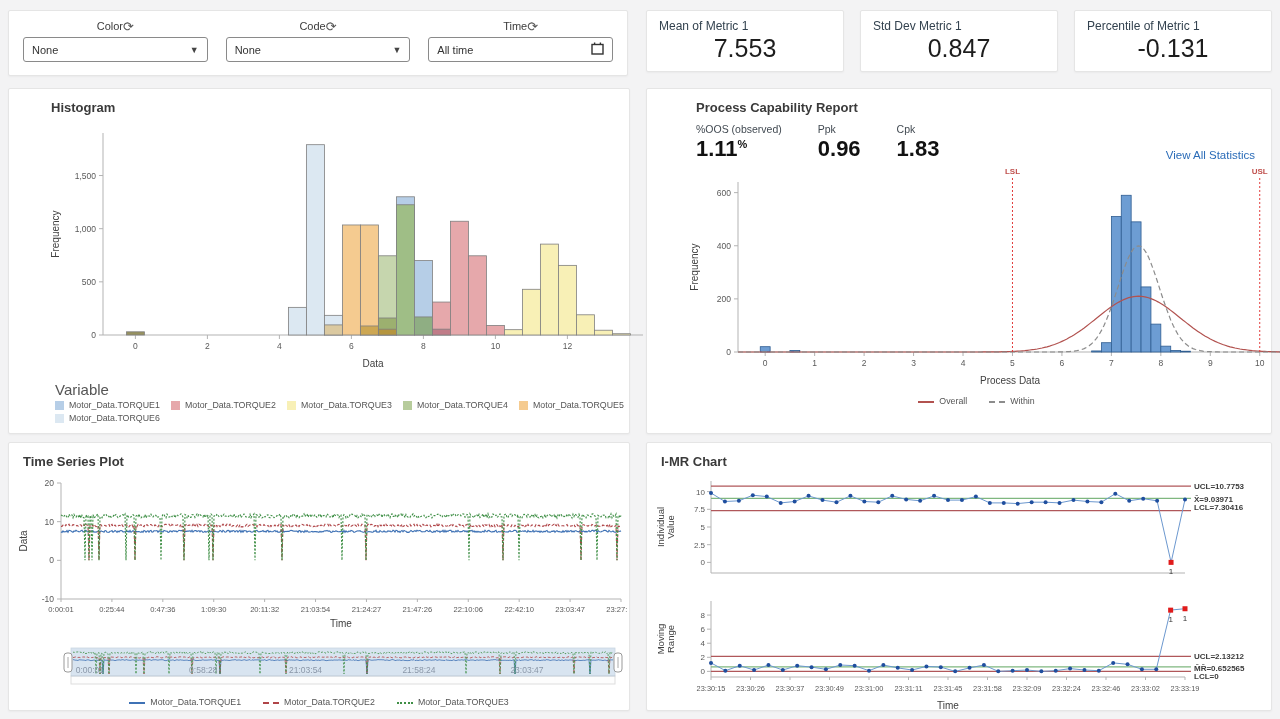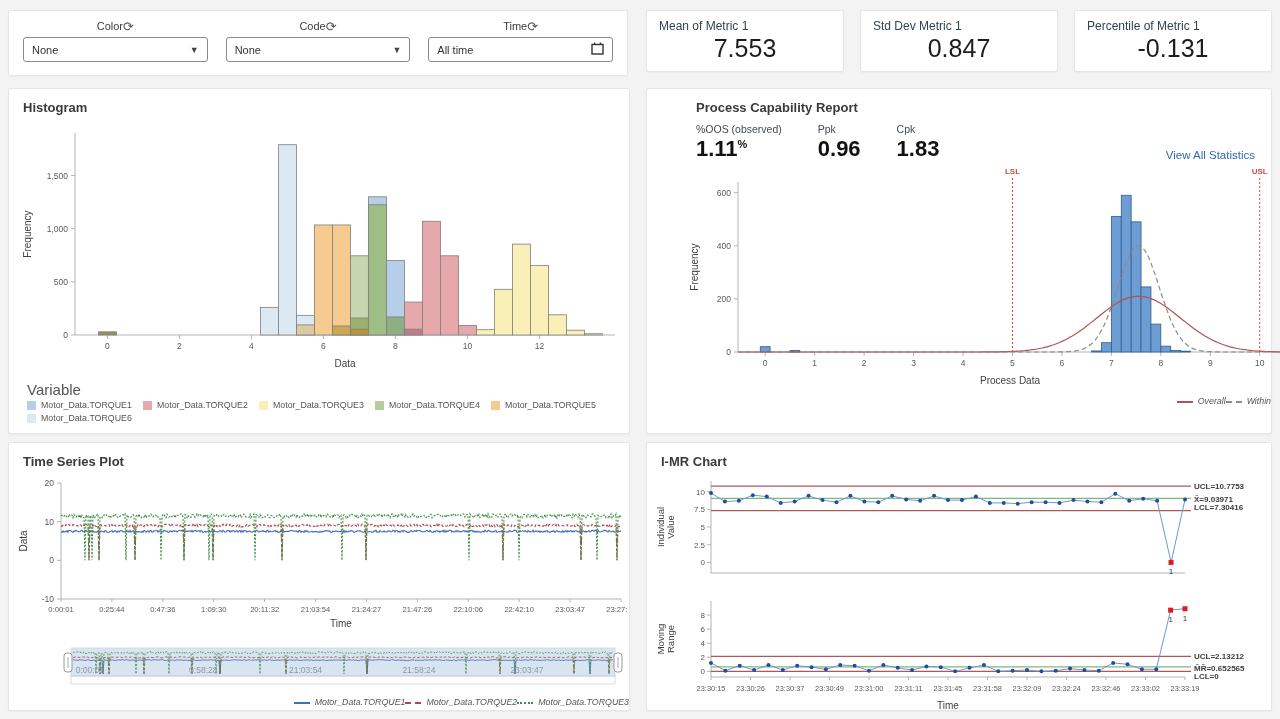--- a/index.html
+++ b/index.html
@@ -11,36 +11,36 @@
   .filter-head { display:flex; justify-content:center; align-items:center; font-size:11px; color:#3c3c3c; }
   .refresh { font-size:13px; color:#555; cursor:pointer; line-height:11px; }
   .filter-select { margin-top:5px; height:25px; border:1px solid #8a8a8a; border-radius:3px; display:flex; align-items:center; justify-content:space-between; padding:0 8px; font-size:11px; color:#333; background:#fff; cursor:pointer;gap:40px; }
   .caret { font-size:9px; color:#444; }
   
   .metric-card { top:10px; height:62px; padding:8px 12px; }
   .metric-title { font-size:12px; color:#33424f; }
   .metric-value { font-size:25px; color:#1d1d1d; text-align:center; margin-top:1px; }
   
   .panel-title { font-size:13px; font-weight:700; color:#3a3a3a; padding:11px 14px 0 14px; }
-  #hist-card { left:8px; top:88px; width:622px; height:346px; }
+  #hist-card { left:8px; top:88px; width:622px; height:346px;padding-left:28px; }
   #cap-card { left:646px; top:88px; width:626px; height:346px;padding-left:35px; }
   #ts-card { left:8px; top:442px; width:622px; height:269px; }
   #imr-card { left:646px; top:442px; width:626px; height:269px; }
   .legend-title { font-size:15px; color:#555; padding:2px 0 2px 18px; }
   .hist-legend { display:flex; flex-wrap:wrap; padding-left:18px; width:600px; }
   .legend-item { display:flex; align-items:center; width:116px; margin-bottom:3px; font-size:8.8px; color:#555; }
   .legend-swatch { width:9px; height:9px; margin-right:5px; flex:0 0 9px; }
   
   .cap-stats { display:flex; align-items:center; padding:8px 14px 0 14px; position:relative; }
   .stat { margin-right:36px; }
   .stat-label { font-size:10.5px; color:#424a52; }
   .stat-value { font-size:22px; font-weight:700; color:#111; margin-top:1px; }
   .stat-value sup { font-size:11px; font-weight:700; }
   .view-link { position:absolute; right:16px; top:34px; font-size:11.5px; color:#2b6cb8; cursor:pointer; }
-  .line-legend { display:flex; justify-content:flex-end; font-size:8.8px; color:#555; align-items:center;font-style:italic; }
+  .line-legend { display:flex; justify-content:center; gap:22px; font-size:8.8px; color:#555; align-items:center; }
   .line-swatch { display:inline-block; width:16px; margin-right:5px; vertical-align:middle; }
   svg text { font-family:"Liberation Sans",sans-serif; }
 </style>
 </head>
 <body>
 
 <div class="card" id="filters-card">
   <div class="filter-group">
     <div class="filter-head">
       <span>Color</span>

